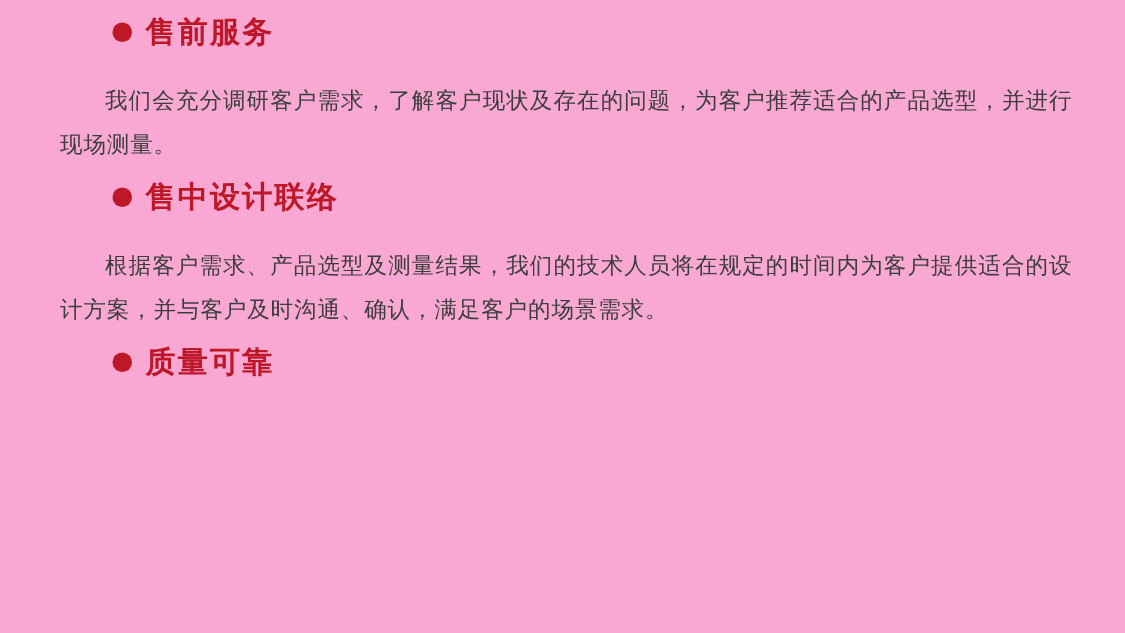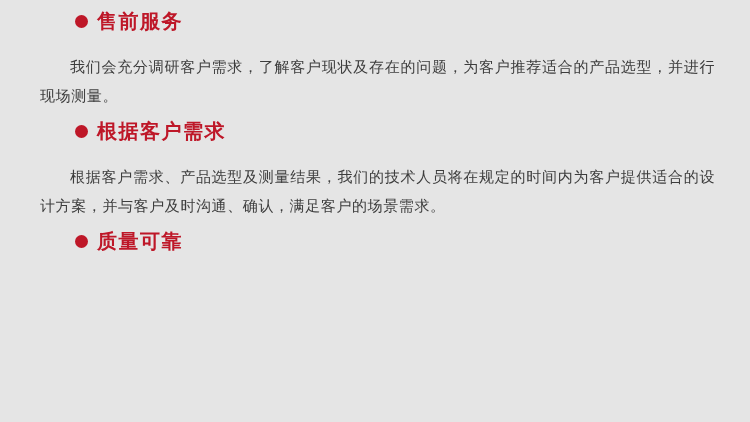--- a/index.html
+++ b/index.html
@@ -1,21 +1,21 @@
 <!DOCTYPE html>
 <html><head>
 <meta charset="utf-8">
 <style>
   * { margin: 0; padding: 0; box-sizing: border-box; }
   html, body { background: #ffffff; }
   .page {
     position: relative;
     width: 750px;
     height: 422px;
-    background: #e5e5e5;
+    background: #f9a8d4;
     overflow: hidden;
     font-family: "DejaVu Sans", "Liberation Sans", sans-serif;
     padding: 11px 35px 0 40px;
   }
   .section { margin: 0; }
   .section + .section { margin-top: 10px; }
   .section-heading {
     display: flex;
     align-items: center;
     margin-left: 35px;
@@ -54,21 +54,21 @@
     <div class="section-heading">
       <span class="bullet"></span>
       <span>售前服务</span>
     </div>
     <p class="section-body">我们会充分调研客户需求，了解客户现状及存在的问题，为客户推荐适合的产品选型，并进行现场测量。</p>
   </div>
 
   <div class="section">
     <div class="section-heading">
       <span class="bullet"></span>
-      <span>根据客户需求</span>
+      <span>售中设计联络</span>
     </div>
     <p class="section-body">根据客户需求、产品选型及测量结果，我们的技术人员将在规定的时间内为客户提供适合的设计方案，并与客户及时沟通、确认，满足客户的场景需求。</p>
   </div>
 
   <div class="section">
   </div>
 
   <div class="section">
     <div class="section-heading">
       <span class="bullet"></span>

